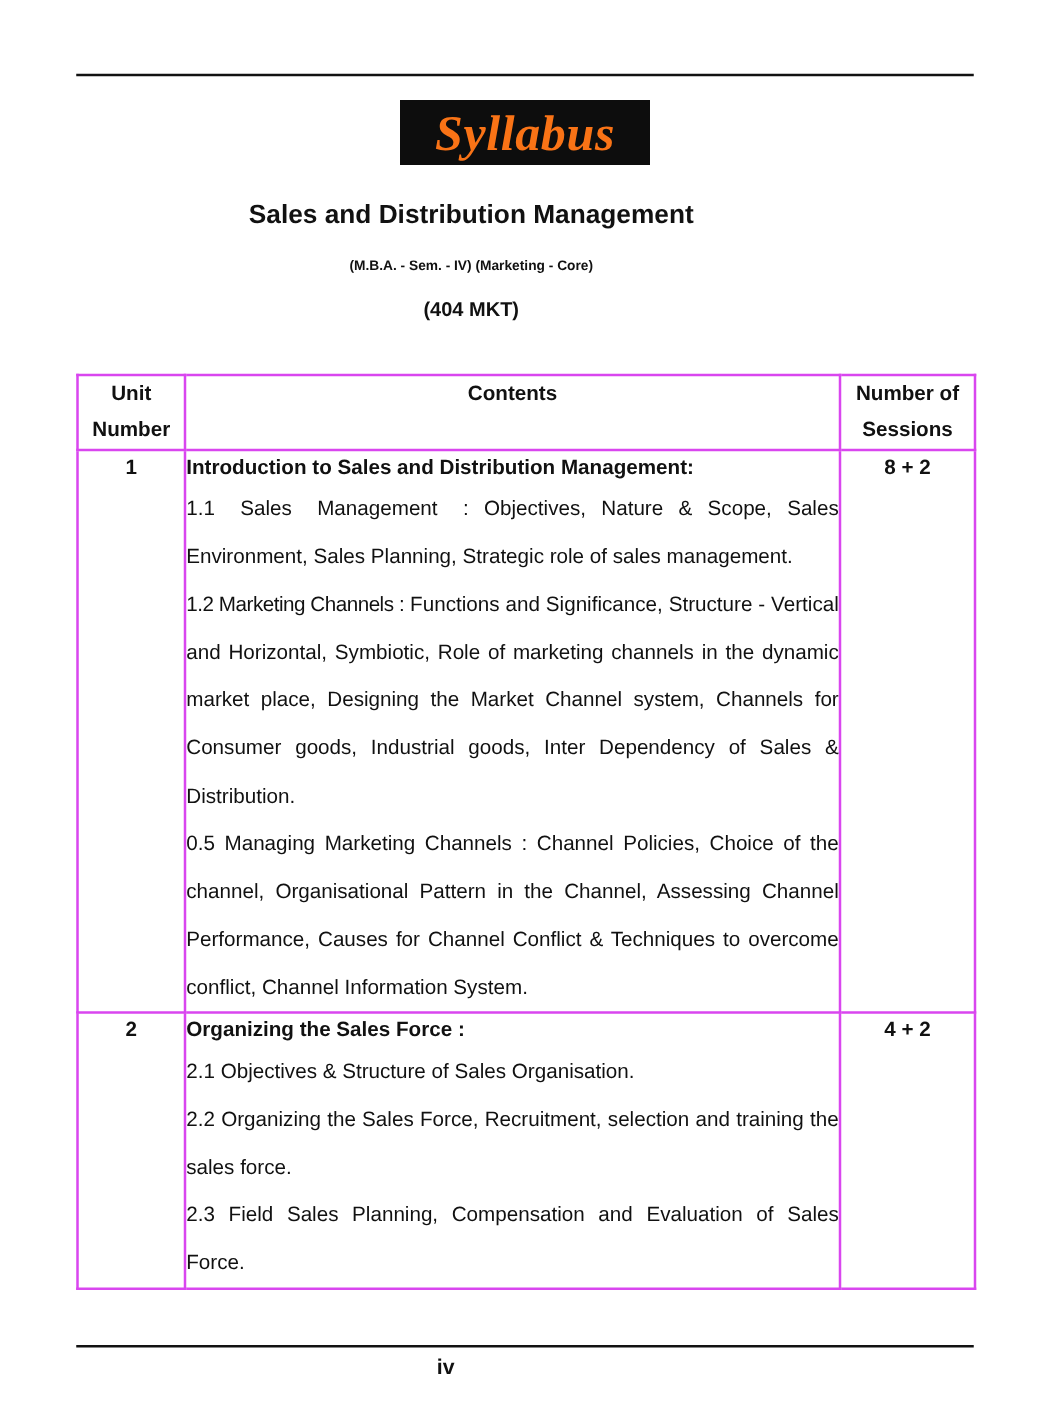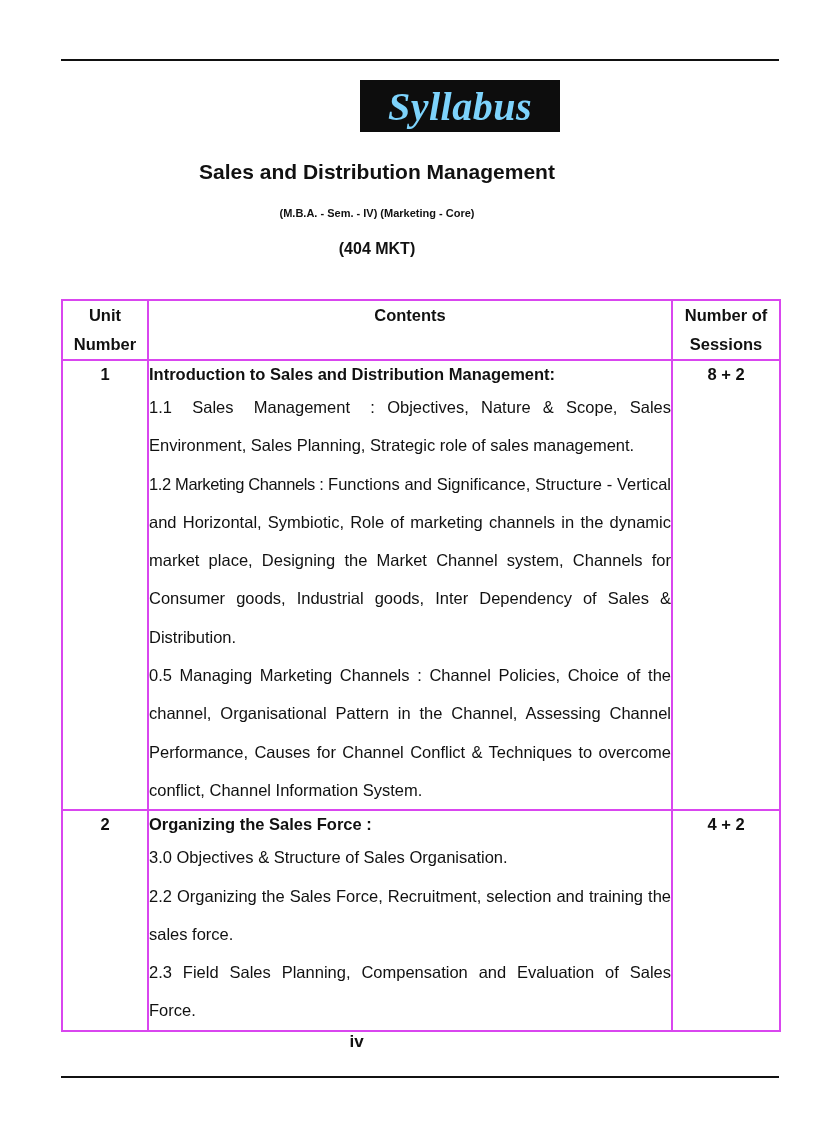--- a/index.html
+++ b/index.html
@@ -6,24 +6,23 @@
     body {
       width: 840px; height: 1140px; position: relative; overflow: hidden;
       font-family: "Liberation Sans", sans-serif; color: #111111;
     }
     .rule { position: absolute; left: 61px; width: 718px; height: 2px; background: #111; }
     .rule.top { top: 59px; }
     .rule.bottom { top: 1076px; }
 
     .banner {
       position: absolute; left: 320px; top: 80px; width: 200px; height: 52px;
-      background: #0d0d0d; color: #7dd3fc; display: flex; align-items: center; justify-content: center;
+      background: #0d0d0d; color: #f97316; display: flex; align-items: center; justify-content: center;
       font-family: "Liberation Serif", serif; font-style: italic; font-weight: bold; font-size: 40px;
       letter-spacing: 0.5px;
-      margin-left: 40px;
     }
     .title {
       position: absolute; left: 0; width: 754px; text-align: center; font-weight: bold;
     }
     .title.main { top: 160px; font-size: 21px; }
     .title.sub { top: 207px; font-size: 11px; }
     .title.code { top: 240px; font-size: 16px; }
 
     table.syl {
       position: absolute; left: 61px; top: 299px; width: 718px;
@@ -38,21 +37,21 @@
     col.c3 { width: 108px; }
     th { font-weight: bold; text-align: center; line-height: 29px; padding-top: 0px; }
     th .hl { display: block; }
     td.num, td.sess { text-align: center; font-weight: bold; line-height: 26px; padding-top: 0; }
     td.content { padding: 0 6px 0 6px; }
     .unit-title { font-weight: bold; line-height: 26px; }
     .para { text-align: justify; line-height: 38.3px; text-align-last: left; }
     .para b { font-weight: normal; }
 
     .pagenum {
-      position: absolute; top: 1032px; left: 0; width: 713px; text-align: center;
+      position: absolute; top: 1084px; left: 0; width: 713px; text-align: center;
       font-weight: bold; font-size: 17px;
     }
   </style>
 </head>
 <body>
 
 <div class="rule top"></div>
 
 <div class="banner">
   <span>Syllabus</span>
@@ -98,21 +97,21 @@
           <b>0.5 Managing Marketing Channels :</b><span> Channel Policies, Choice of the channel, Organisational Pattern in the Channel, Assessing Channel Performance, Causes for Channel Conflict &amp; Techniques to overcome conflict, Channel Information System.</span>
         </div>
       </td>
       <td class="sess">8 + 2</td>
     </tr>
     <tr>
       <td class="num">2</td>
       <td class="content">
         <div class="unit-title">Organizing the Sales Force :</div>
         <div class="para" style="margin-top:1px;">
-          <b>3.0</b><span> Objectives &amp; Structure of Sales Organisation.</span>
+          <b>2.1</b><span> Objectives &amp; Structure of Sales Organisation.</span>
         </div>
         <div class="para">
           <b>2.2</b><span> Organizing the Sales Force, Recruitment, selection and training the sales force.</span>
         </div>
         <div class="para">
           <b>2.3</b><span> Field Sales Planning, Compensation and Evaluation of Sales Force.</span>
         </div>
       </td>
       <td class="sess">4 + 2</td>
     </tr>

